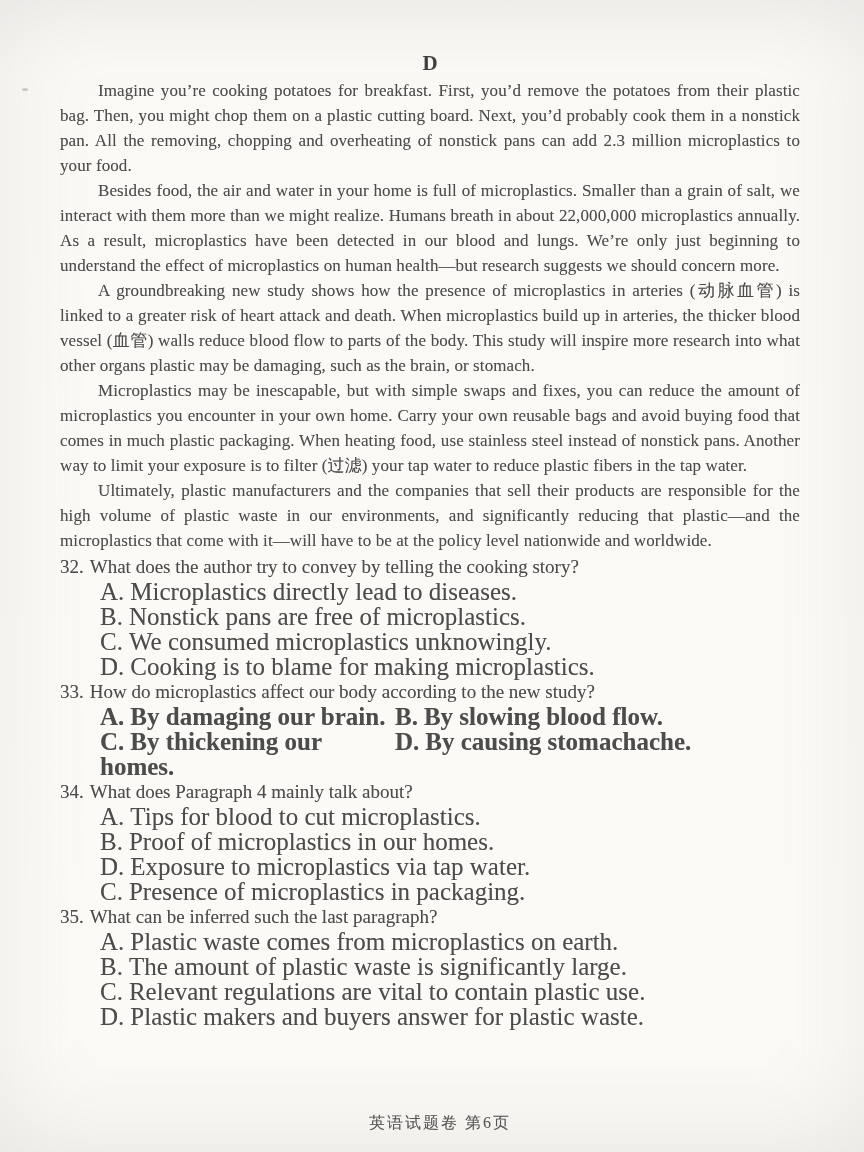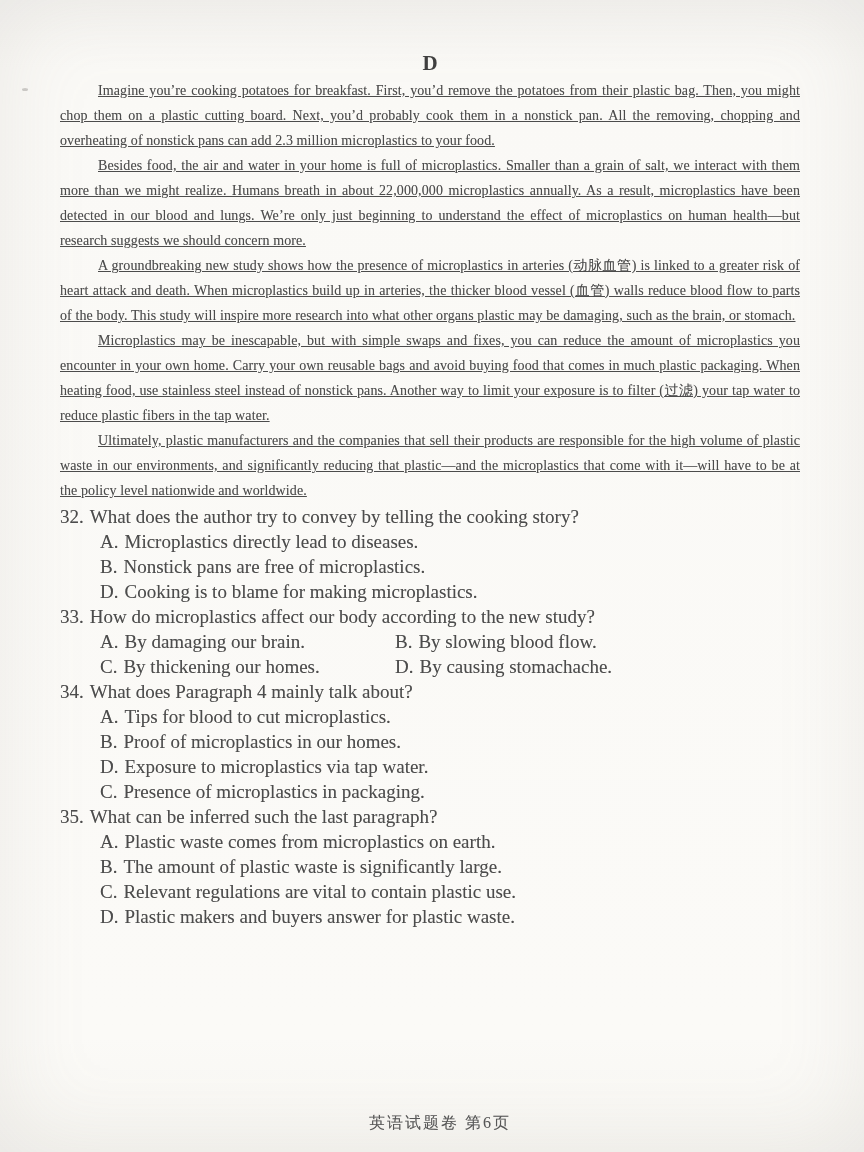--- a/index.html
+++ b/index.html
@@ -27,50 +27,50 @@
     text-align: center;
     font-weight: bold;
     font-size: 21px;
     line-height: 26px;
     color: #3f3f3f;
     margin-bottom: 2px;
   }
   .passage p {
     margin: 0;
     width: 740px;
-    font-size: 14px;
+    font-size: 17px;
     line-height: 25px;
     text-align: justify;
     text-indent: 38px;
     letter-spacing: 0.1px;
     text-shadow: 0 0 0.6px rgba(80,80,80,0.35);
-    text-decoration: underline;
   }
   .questions {
     margin-top: 1px;
   }
   .q-stem {
     font-size: 19px;
     line-height: 25px;
     color: #4c4c4c;
     text-shadow: 0 0 0.6px rgba(80,80,80,0.35);
   }
   .q-num { margin-right: 6px; }
   .options {
     padding-left: 40px;
   }
   .option {
-    font-size: 19px;
+    font-size: 25px;
     line-height: 25px;
     text-shadow: 0 0 0.6px rgba(80,80,80,0.35);
   }
   .opt-label { margin-right: 6px; }
   .options.two-col {
     display: grid;
     grid-template-columns: 295px 1fr;
+    font-weight: bold;
   }
   .footer {
     position: absolute;
     left: 8px;
     bottom: 18px;
     width: 100%;
     text-align: center;
     font-size: 16px;
     letter-spacing: 2px;
     color: #585858;
@@ -104,20 +104,21 @@
 
   <div class="questions">
 
     <div class="question">
       <div class="q-stem">
         <span class="q-num">32.</span><span>What does the author try to convey by telling the cooking story?</span>
       </div>
       <div class="options">
         <div class="option"><span class="opt-label">A.</span><span>Microplastics directly lead to diseases.</span></div>
         <div class="option"><span class="opt-label">B.</span><span>Nonstick pans are free of microplastics.</span></div>
+        <div class="option"><span class="opt-label">C.</span><span>We consumed microplastics unknowingly.</span></div>
         <div class="option"><span class="opt-label">D.</span><span>Cooking is to blame for making microplastics.</span></div>
       </div>
     </div>
 
     <div class="question">
       <div class="q-stem">
         <span class="q-num">33.</span><span>How do microplastics affect our body according to the new study?</span>
       </div>
       <div class="options two-col">
         <div class="option"><span class="opt-label">A.</span><span>By damaging our brain.</span></div>

